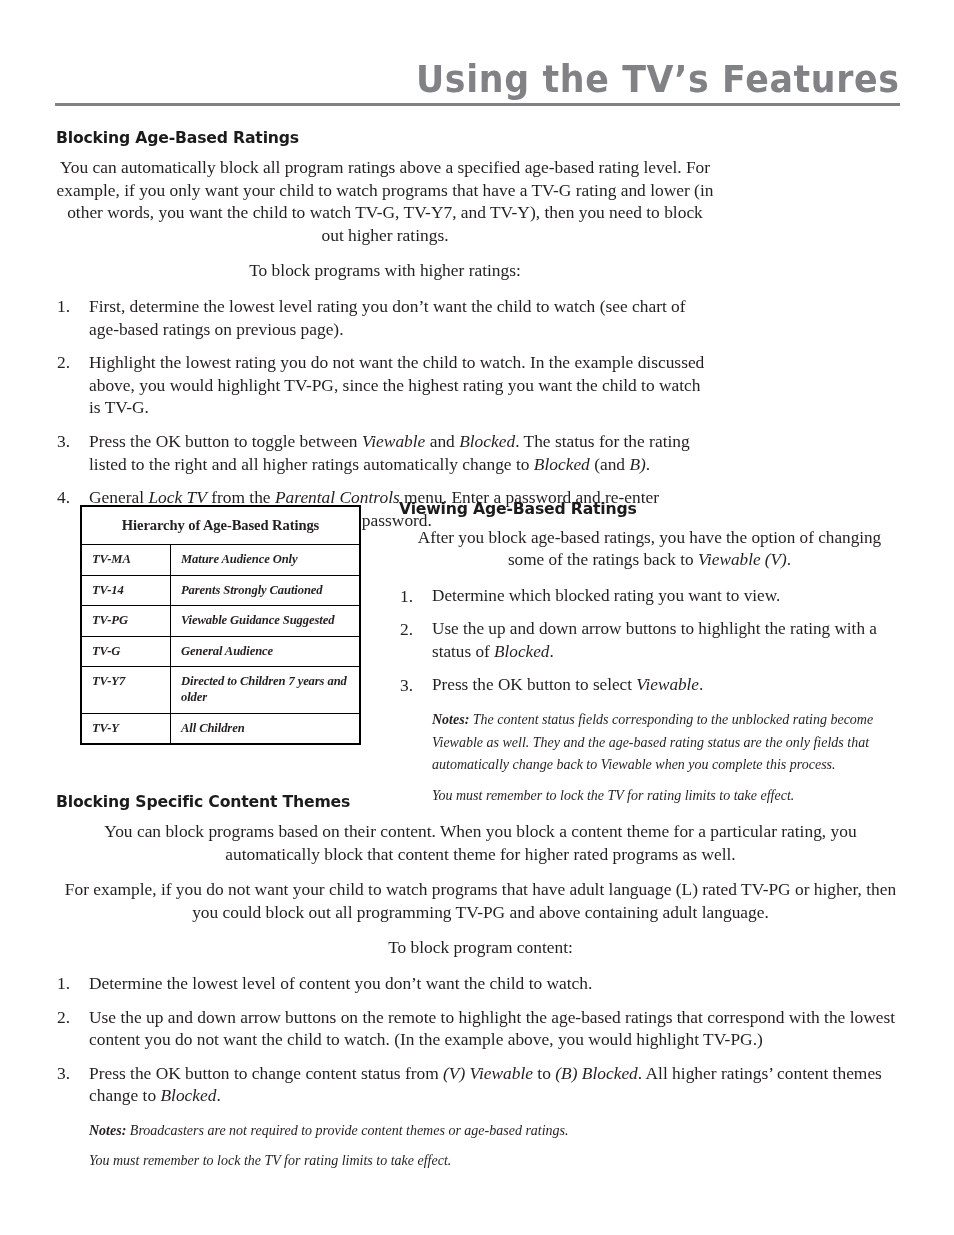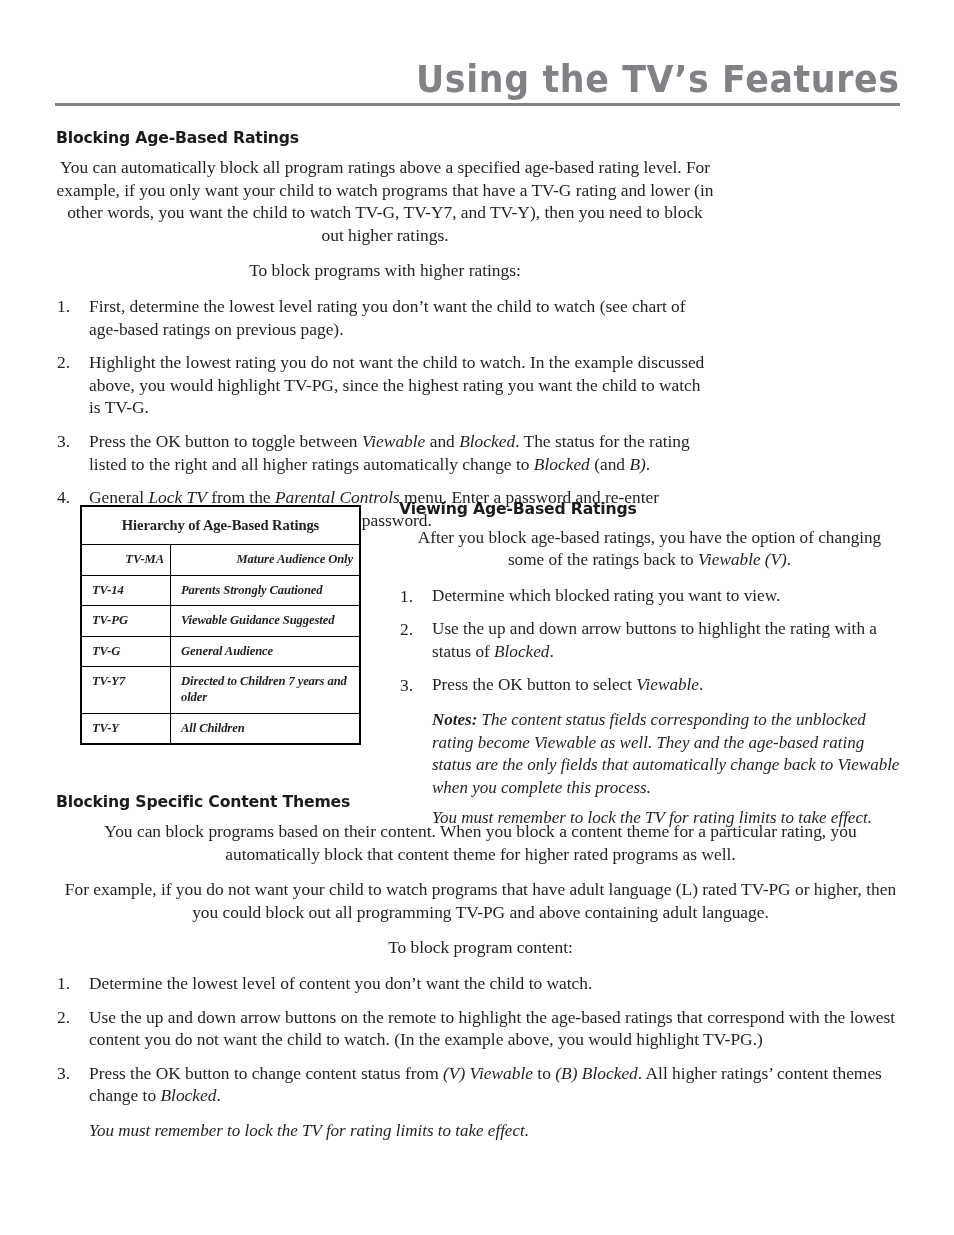--- a/index.html
+++ b/index.html
@@ -94,21 +94,21 @@
     left: 1px;
     top: 0;
     width: 24px;
     text-align: left;
     font-size: 17.4px;
   }
 
   
   .notes {
     font-style: italic;
-    font-size: 17px;
+    font-size: 14px;
     line-height: 22.4px;
     margin: 0 0 8px 0;
   }
   .notes .lbl {
     font-weight: bold;
     font-style: italic;
   }
 
   
   .sec-top {
@@ -146,21 +146,21 @@
   table.ratings td {
     border-top: 1.6px solid #000;
     font-weight: bold;
     font-style: italic;
     font-size: 12.6px;
     line-height: 15.6px;
     padding: 7px 6px 7px 10px;
     vertical-align: top;
     letter-spacing: -0.1px;
   }
-  table.ratings tr:first-child td { border-top: none; text-align: right; }
+  table.ratings tr:first-child td { border-top: none; }
   table.ratings td.code {
     width: 72px;
     border-right: 1.6px solid #000;
     white-space: nowrap;
   }
 
   
   .sec-right {
     position: absolute;
     left: 399px;
@@ -292,18 +292,19 @@
     <h2 class="h2">Blocking Specific Content Themes</h2>
     <p class="body">You can block programs based on their content. When you block a content theme for a particular rating, you automatically block that content theme for higher rated programs as well.</p>
     <p class="body">For example, if you do not want your child to watch programs that have adult language (L) rated TV-PG or higher, then you could block out all programming TV-PG and above containing adult language.</p>
     <p class="body">To block program content:</p>
     <ol class="steps">
         <li><span class="num">1.</span><span><span>Determine the lowest level of content you don’t want the child to watch.</span></span></li>
         <li><span class="num">2.</span><span><span>Use the up and down arrow buttons on the remote to highlight the age-based ratings that correspond with the lowest content you do not want the child to watch. (In the example above, you would highlight TV-PG.)</span></span></li>
         <li><span class="num">3.</span><span><span>Press the OK button to change content status from </span><span class="i">(V) Viewable</span><span> to </span><span class="i">(B) Blocked</span><span>. All higher ratings’ content themes change to </span><span class="i">Blocked</span><span>.</span></span></li>
       </ol>
     <div class="notes-wrap">
+      <p class="notes"><span class="lbl">Notes:</span><span>  Broadcasters are not required to provide content themes or age-based ratings.</span></p>
       <p class="notes">You must remember to lock the TV for rating limits to take effect.</p>
     </div>
   </div>
 
 
 </div>
 
 </body></html>

